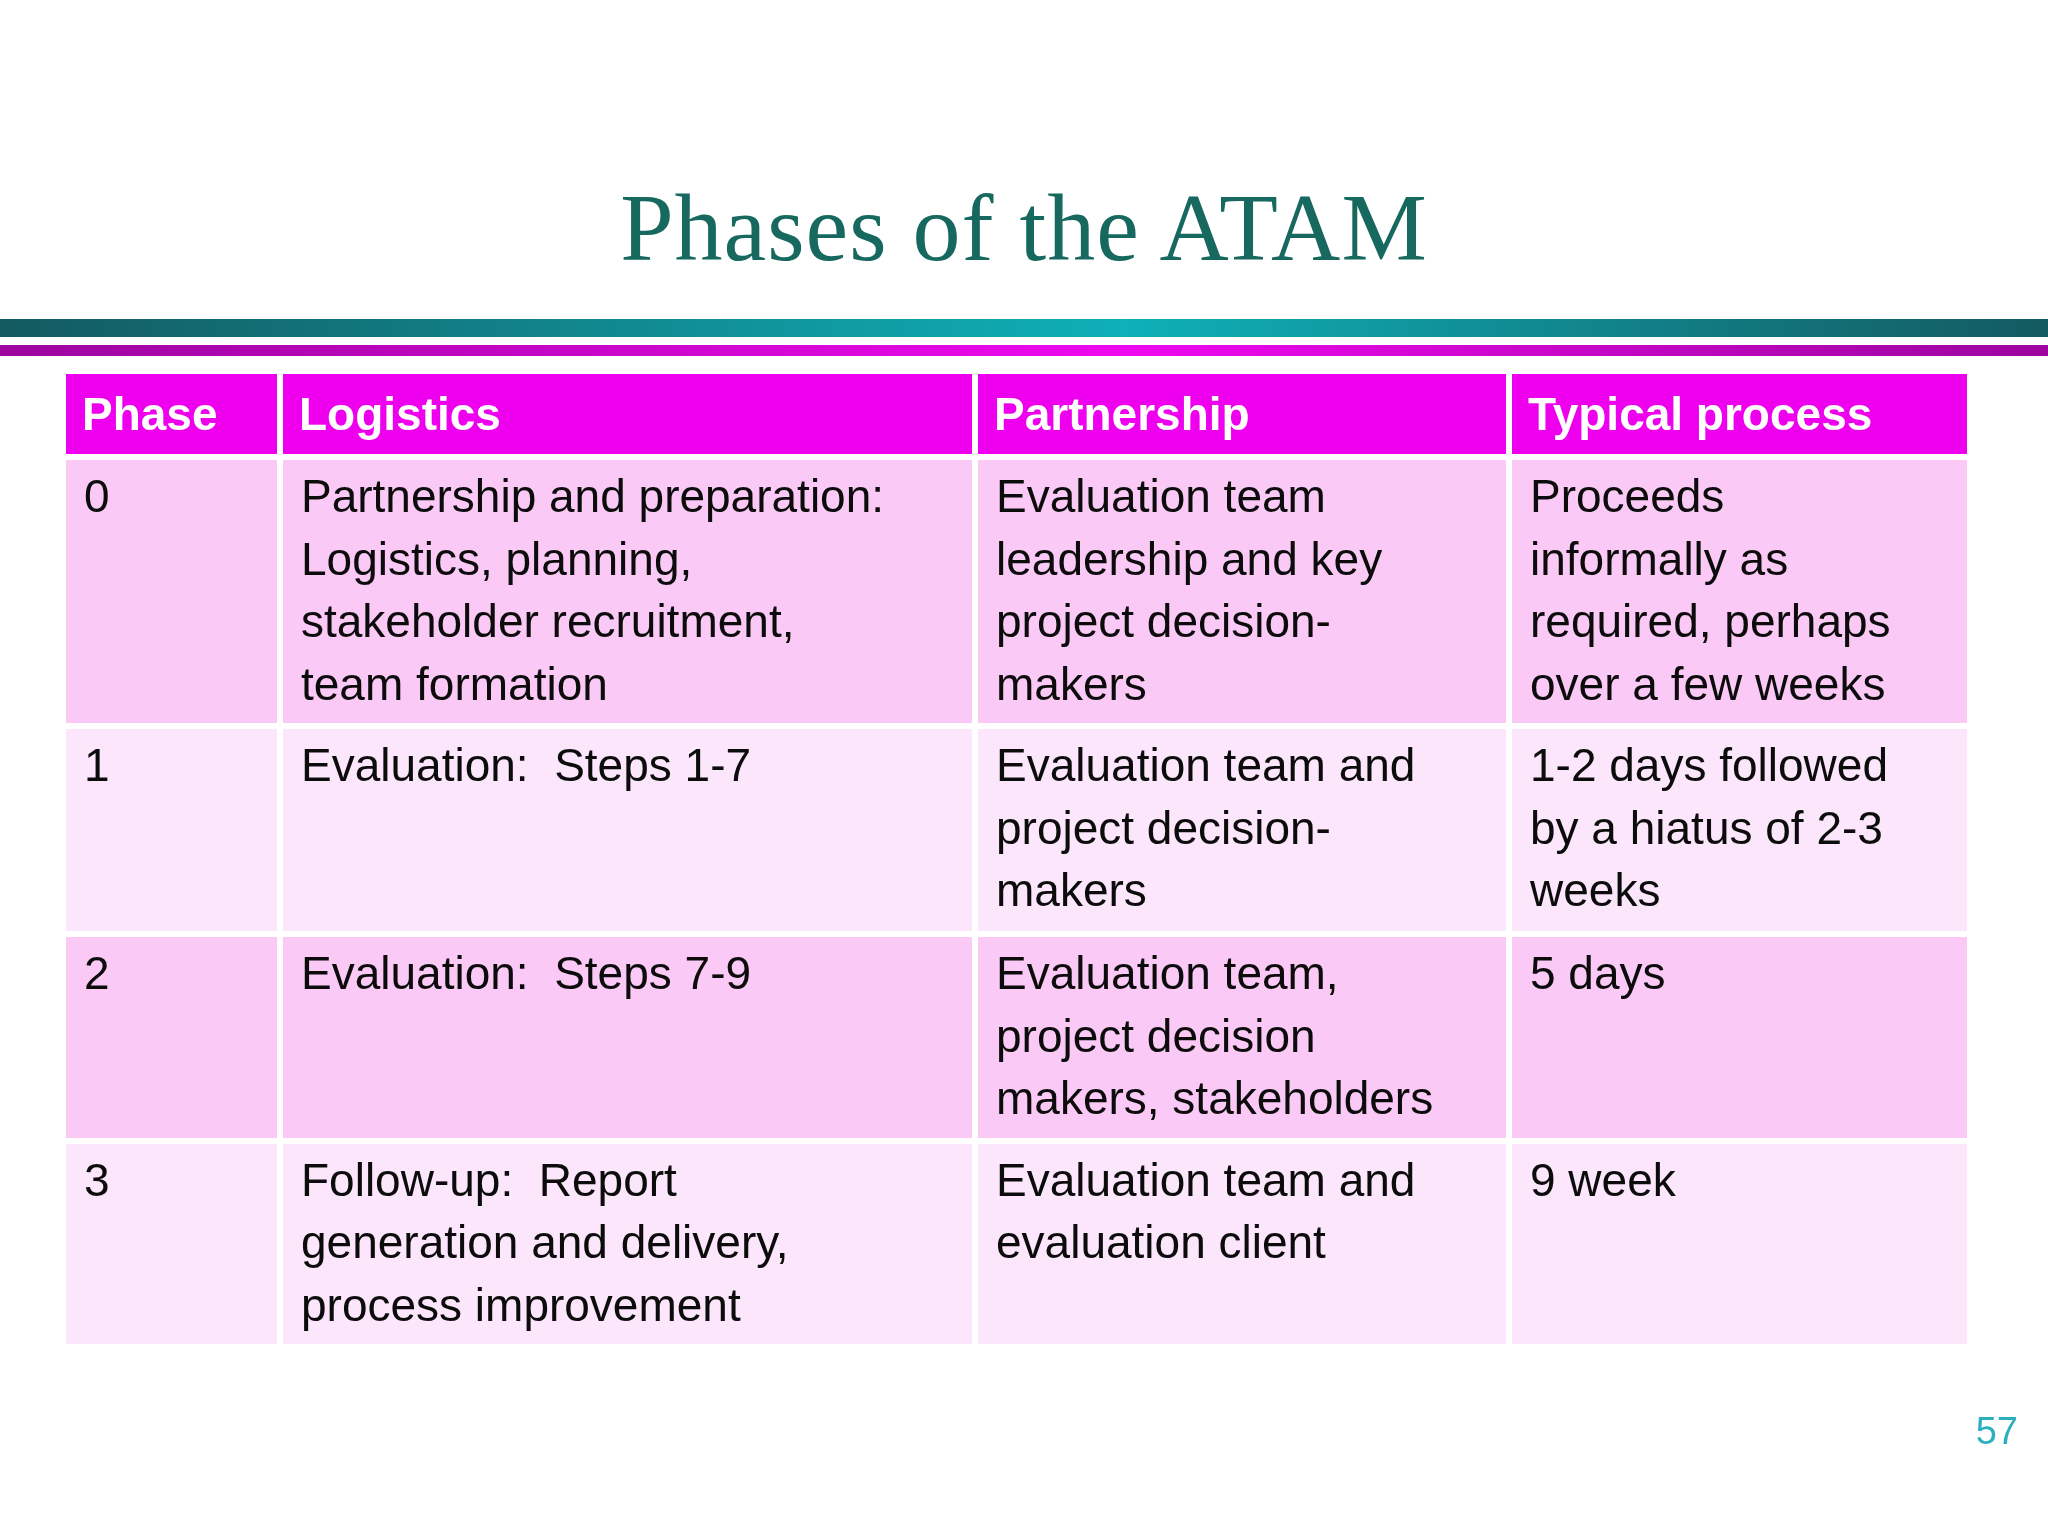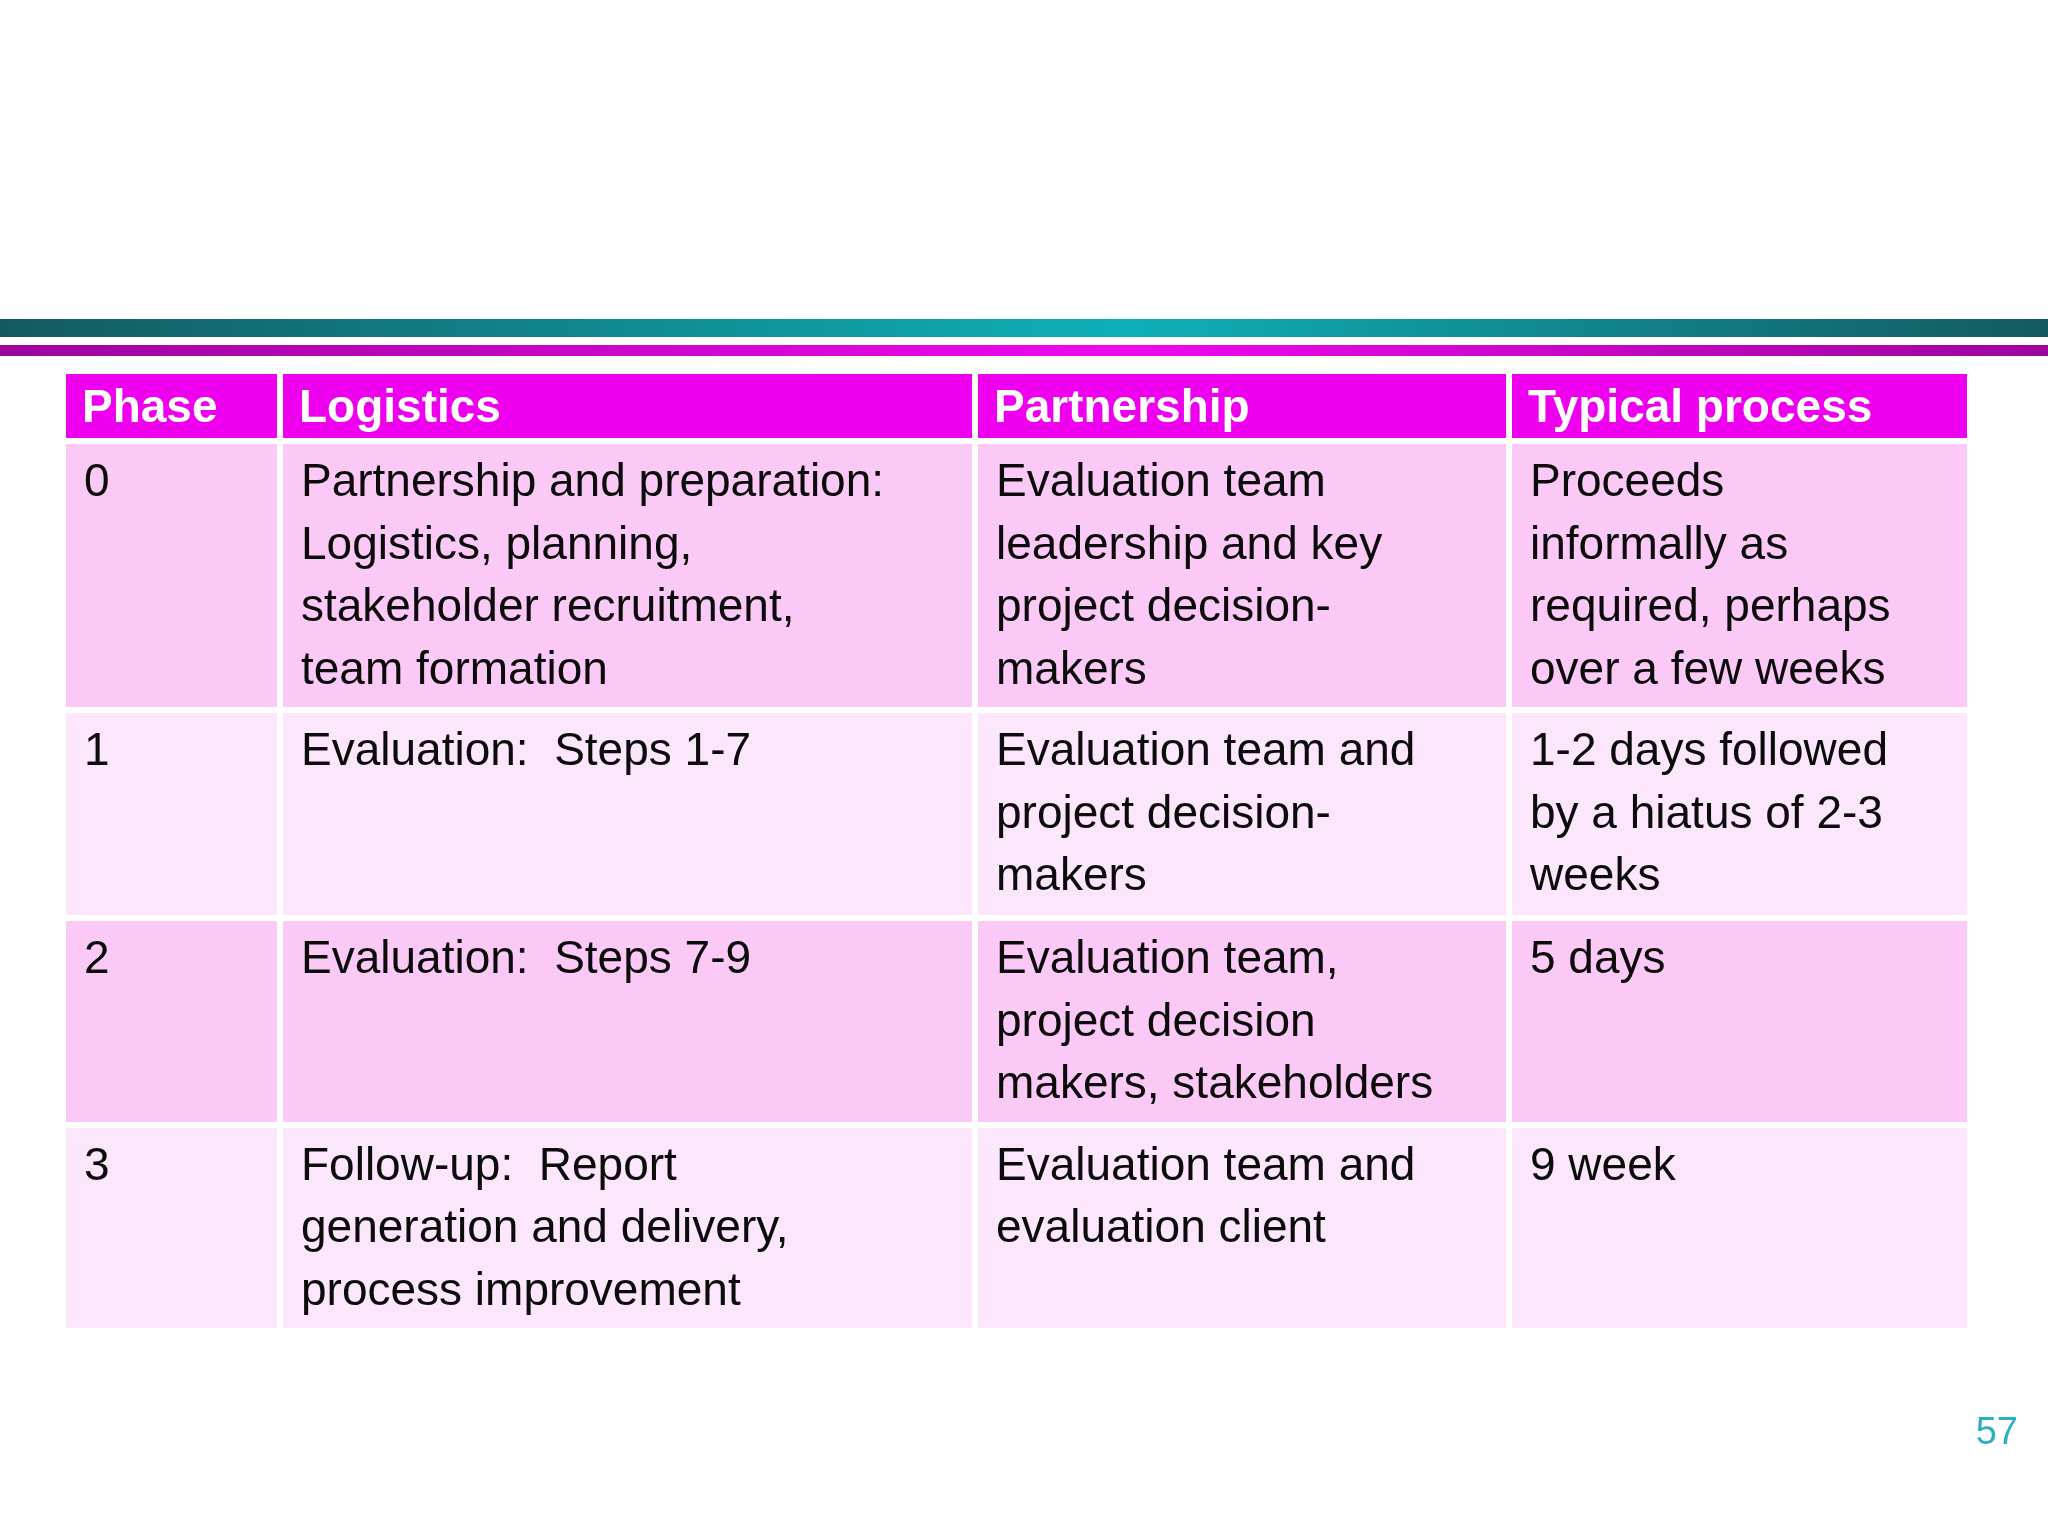--- a/index.html
+++ b/index.html
@@ -56,21 +56,21 @@
   table.atam th, table.atam td {
     box-sizing: border-box;
     text-align: left;
     vertical-align: top;
   }
   table.atam th {
     background: #ee00ee;
     color: #ffffff;
     font-size: 46px;
     font-weight: bold;
-    height: 64px;
+    height: 80px;
     padding: 0 16px;
     vertical-align: middle;
     white-space: nowrap;
   }
   table.atam td {
     font-size: 46px;
     line-height: 1.36;
     color: #0c0c0c;
     padding: 5px 16px 8px 18px;
     white-space: pre-wrap;
@@ -87,20 +87,21 @@
     right: 30px;
     font-size: 38px;
     color: #2cb0c0;
   }
 </style>
 </head>
 <body>
 
 <div class="slide">
 
+  <div class="title">Phases of the ATAM</div>
 
   <div class="bar-teal"></div>
   <div class="bar-magenta"></div>
 
   <table class="atam">
     <colgroup>
       <col style="width:211px">
       <col style="width:689px">
       <col style="width:528px">
       <col style="width:455px">

